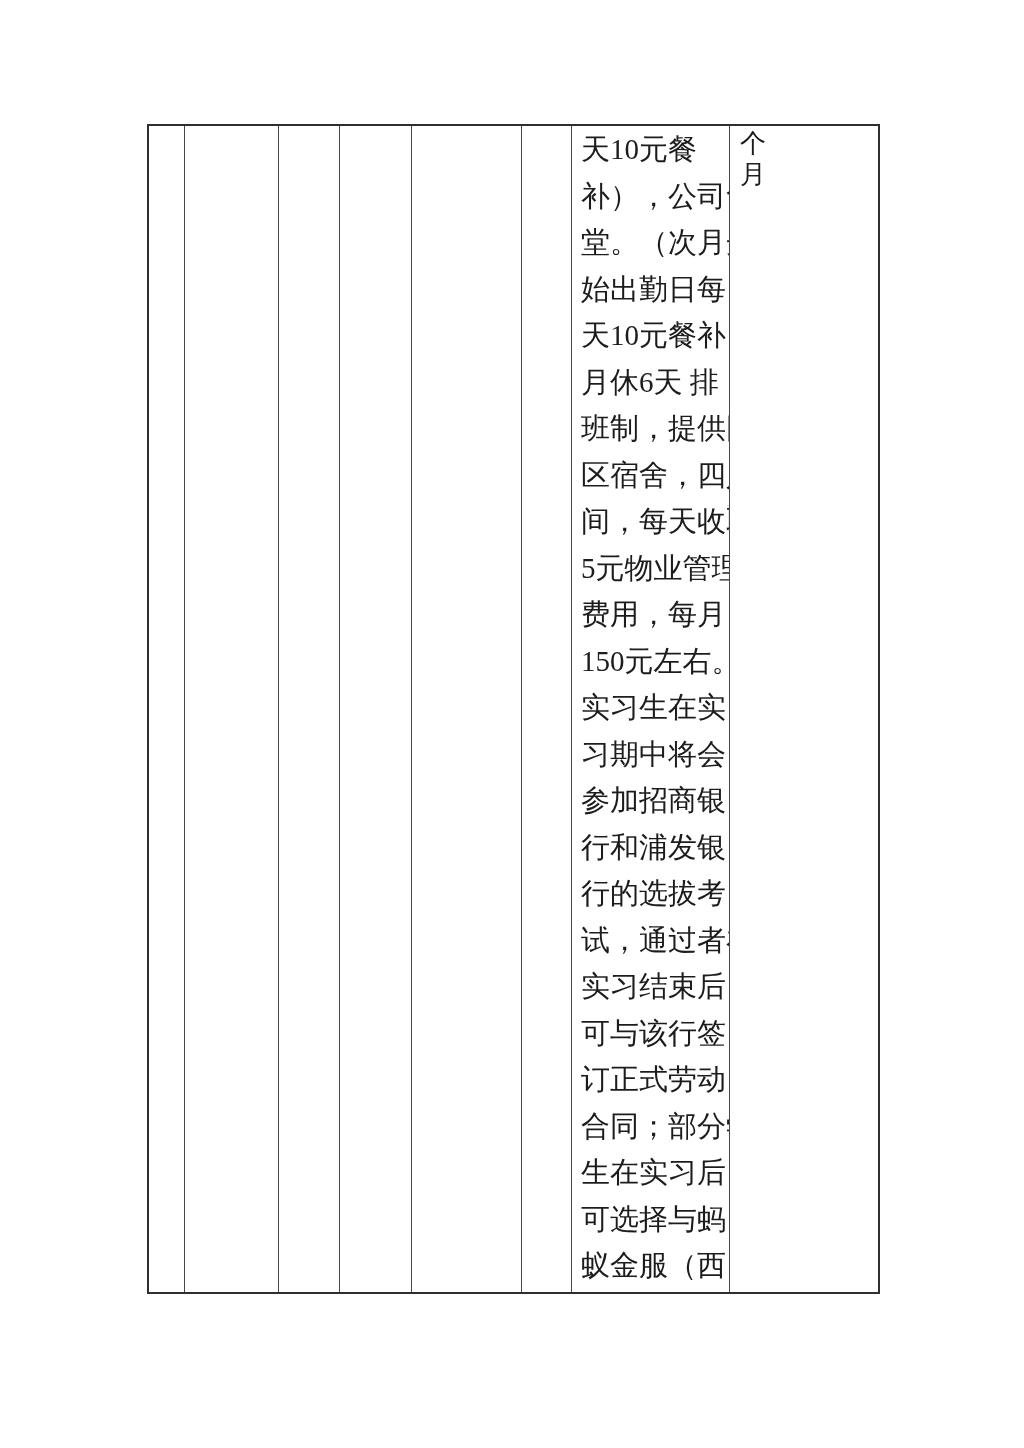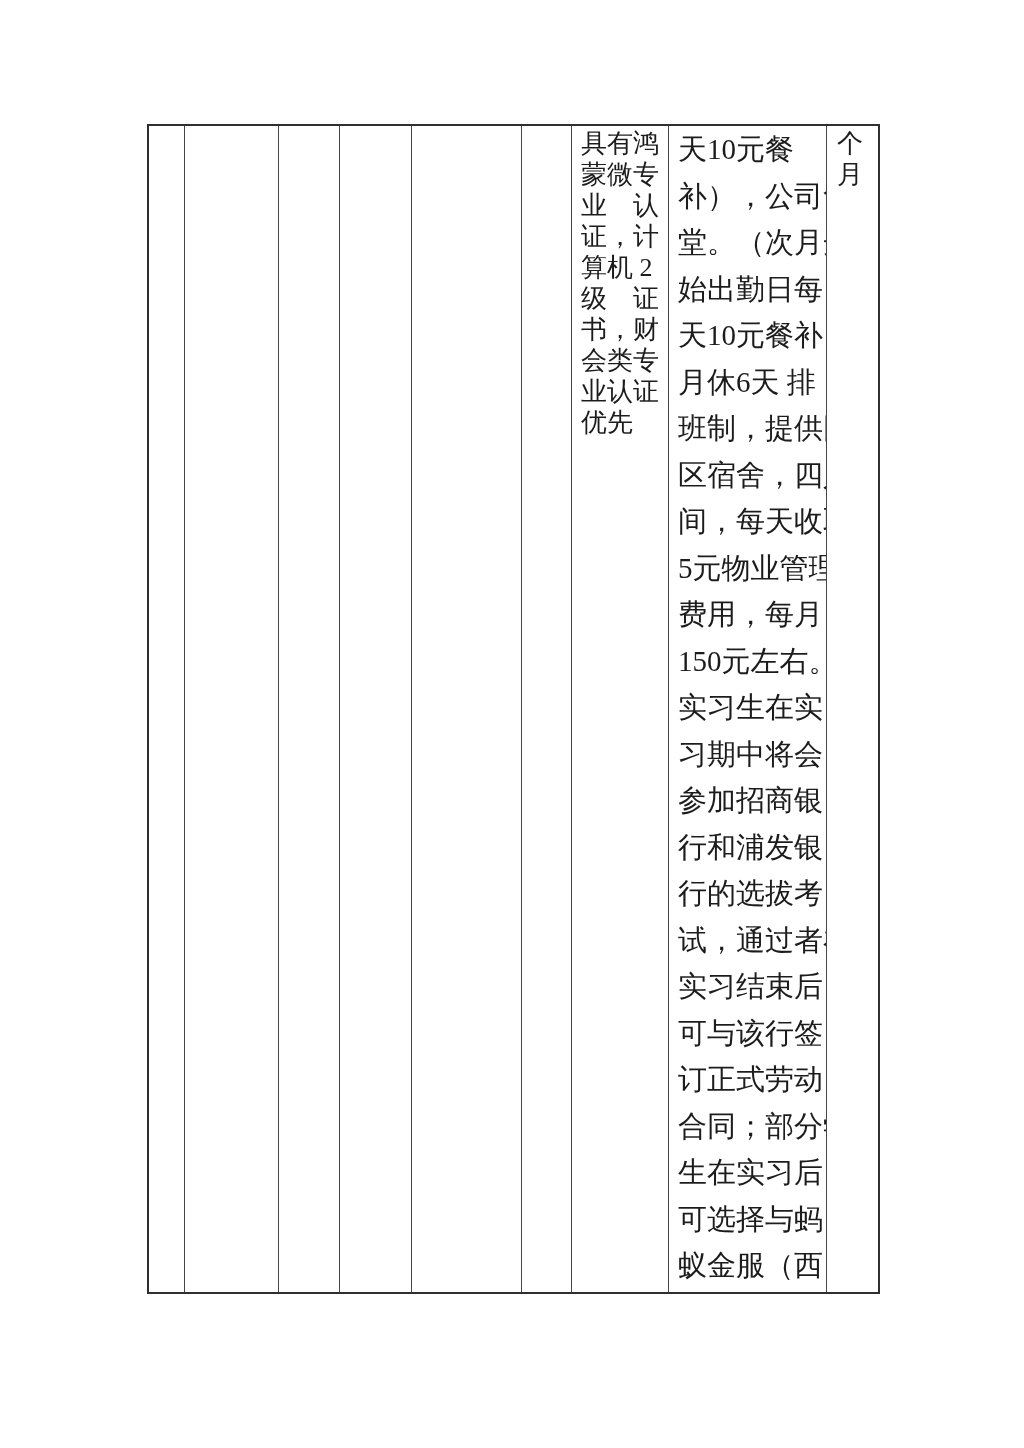--- a/index.html
+++ b/index.html
@@ -62,32 +62,20 @@
 <body>
 
 <div class="page">
   <div class="doc-table">
     <div class="col c1"></div>
     <div class="col c2"></div>
     <div class="col c3"></div>
     <div class="col c4"></div>
     <div class="col c5"></div>
     <div class="col c6"></div>
-    <div class="col c7">
-      <div class="cell-text qual">具有鸿
-蒙微专
-业　认
-证，计
-算机 2
-级　证
-书，财
-会类专
-业认证
-优先</div>
-    </div>
     <div class="col c8">
       <div class="cell-text benefits">天10元餐
 补），公司食
 堂。（次月开
 始出勤日每
 天10元餐补）
 月休6天 排
 班制，提供园
 区宿舍，四人
 间，每天收取

